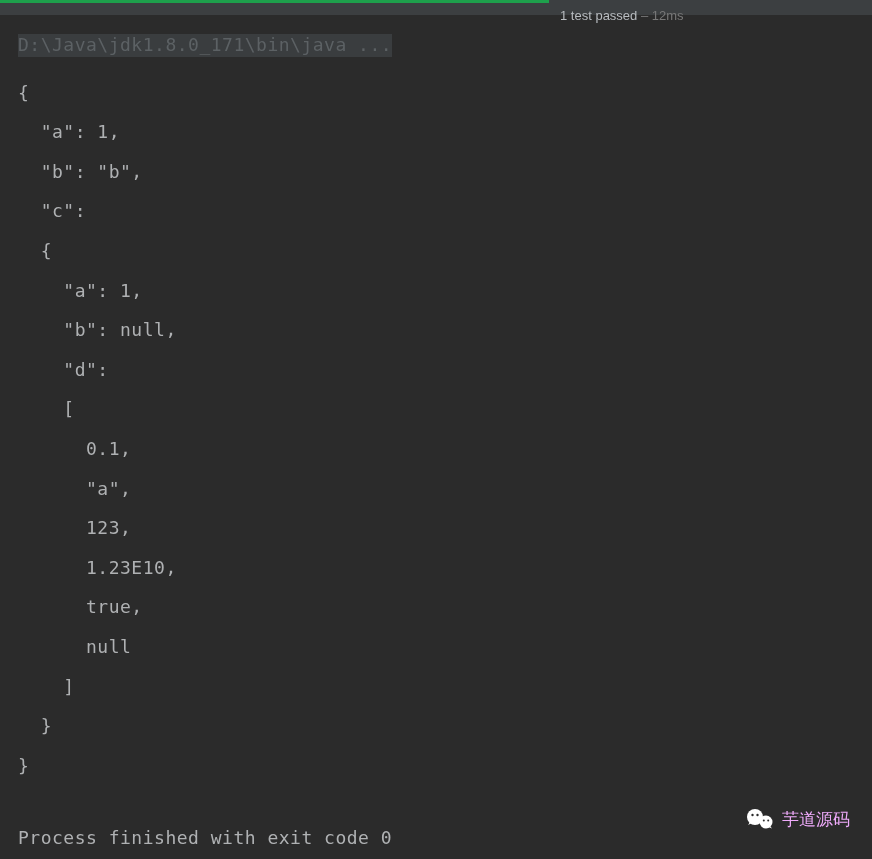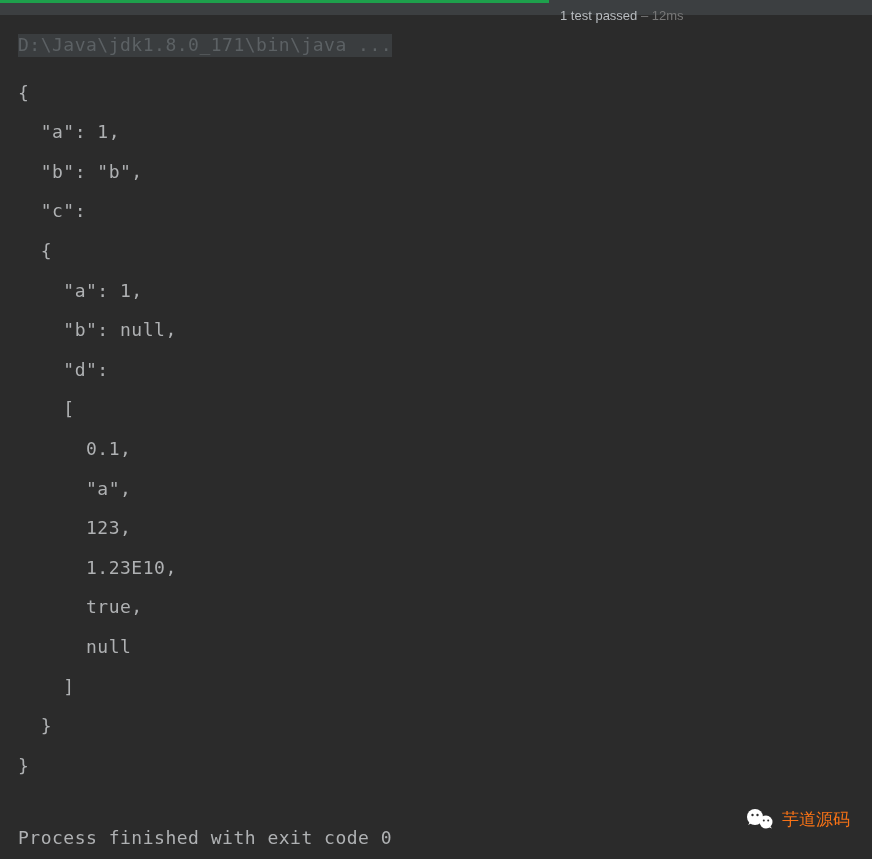--- a/index.html
+++ b/index.html
@@ -63,21 +63,21 @@
       margin-top: 38px;
       font-size: 18px;
     }
     .watermark {
       position: absolute;
       bottom: 28px;
       right: 22px;
       display: flex;
       align-items: center;
       gap: 8px;
-      color: #f97316;
+      color: #f0abfc;
       font-size: 17px;
       font-family: -apple-system, BlinkMacSystemFont, 'Microsoft YaHei', sans-serif;
     }
     .wechat-icon {
       display: flex;
       align-items: center;
     }
     .wechat-icon svg {
       width: 28px;
       height: 24px;

